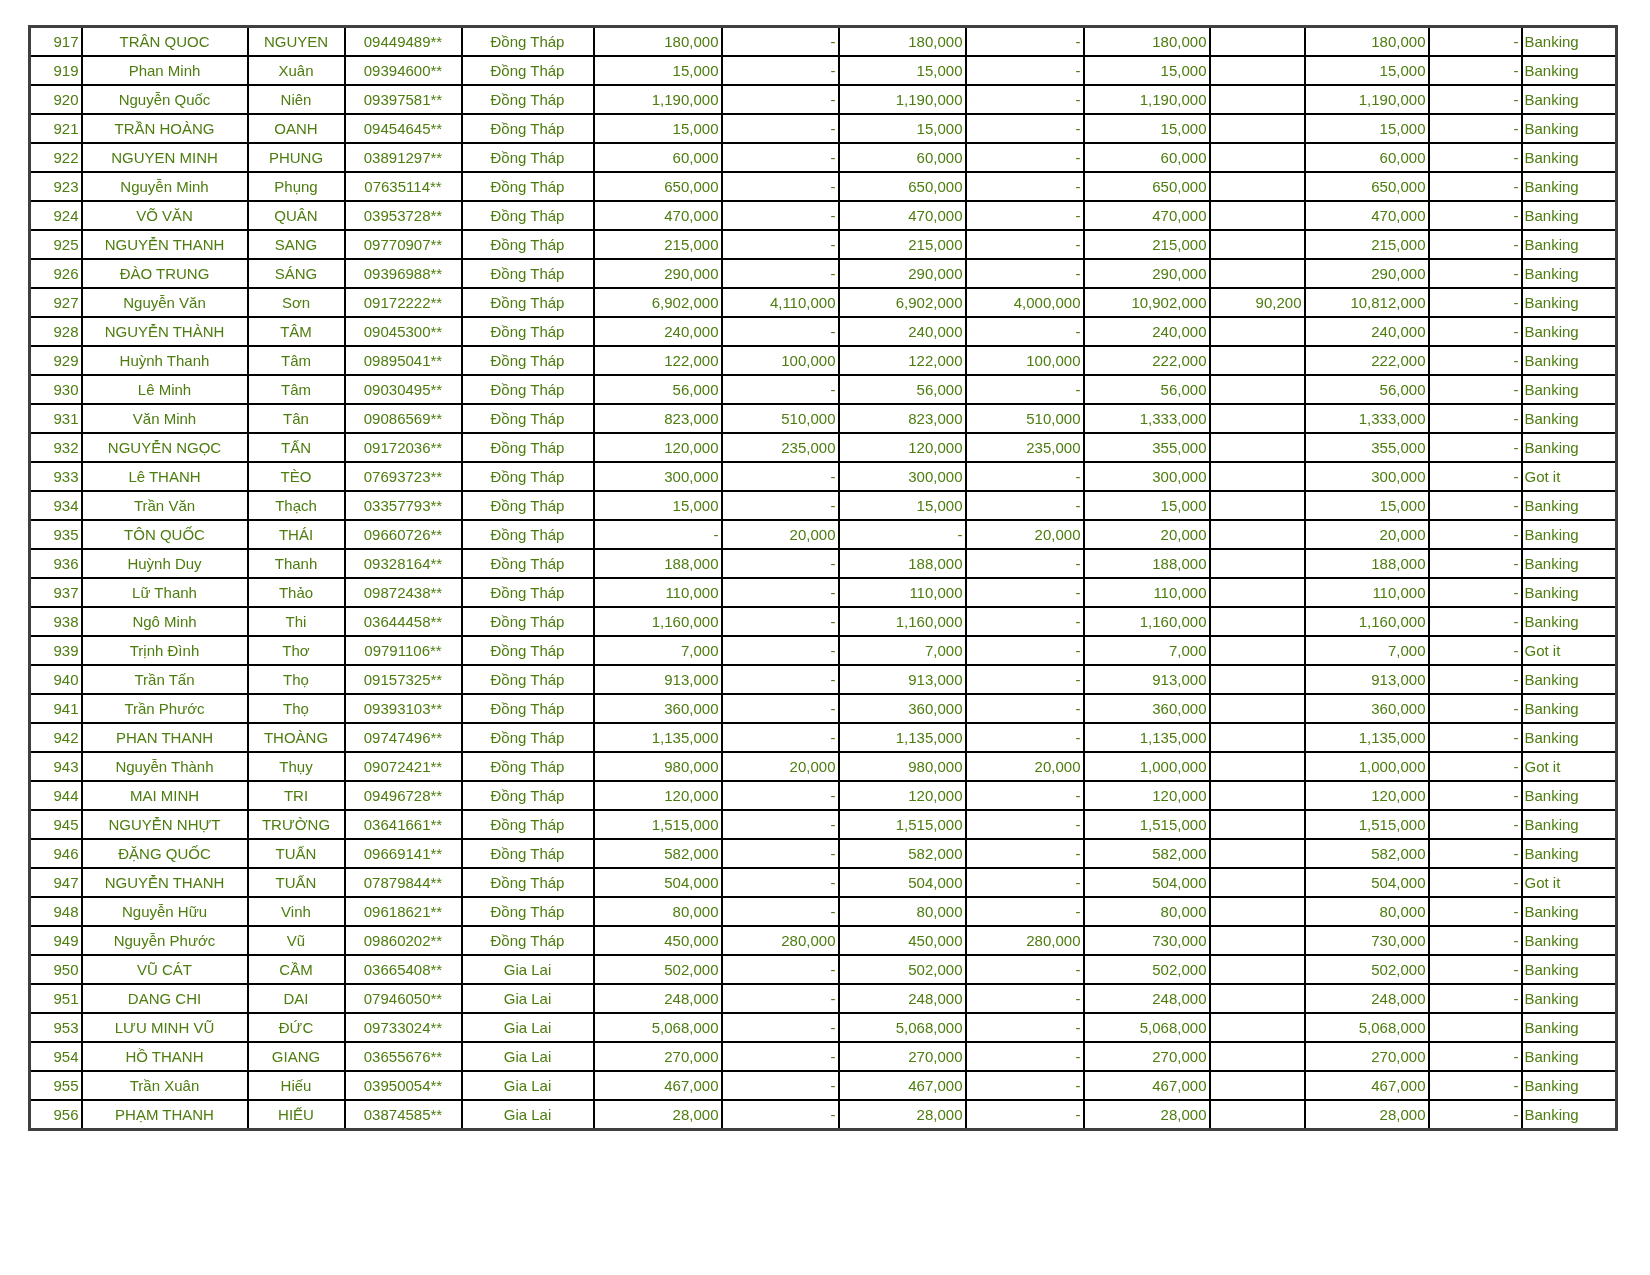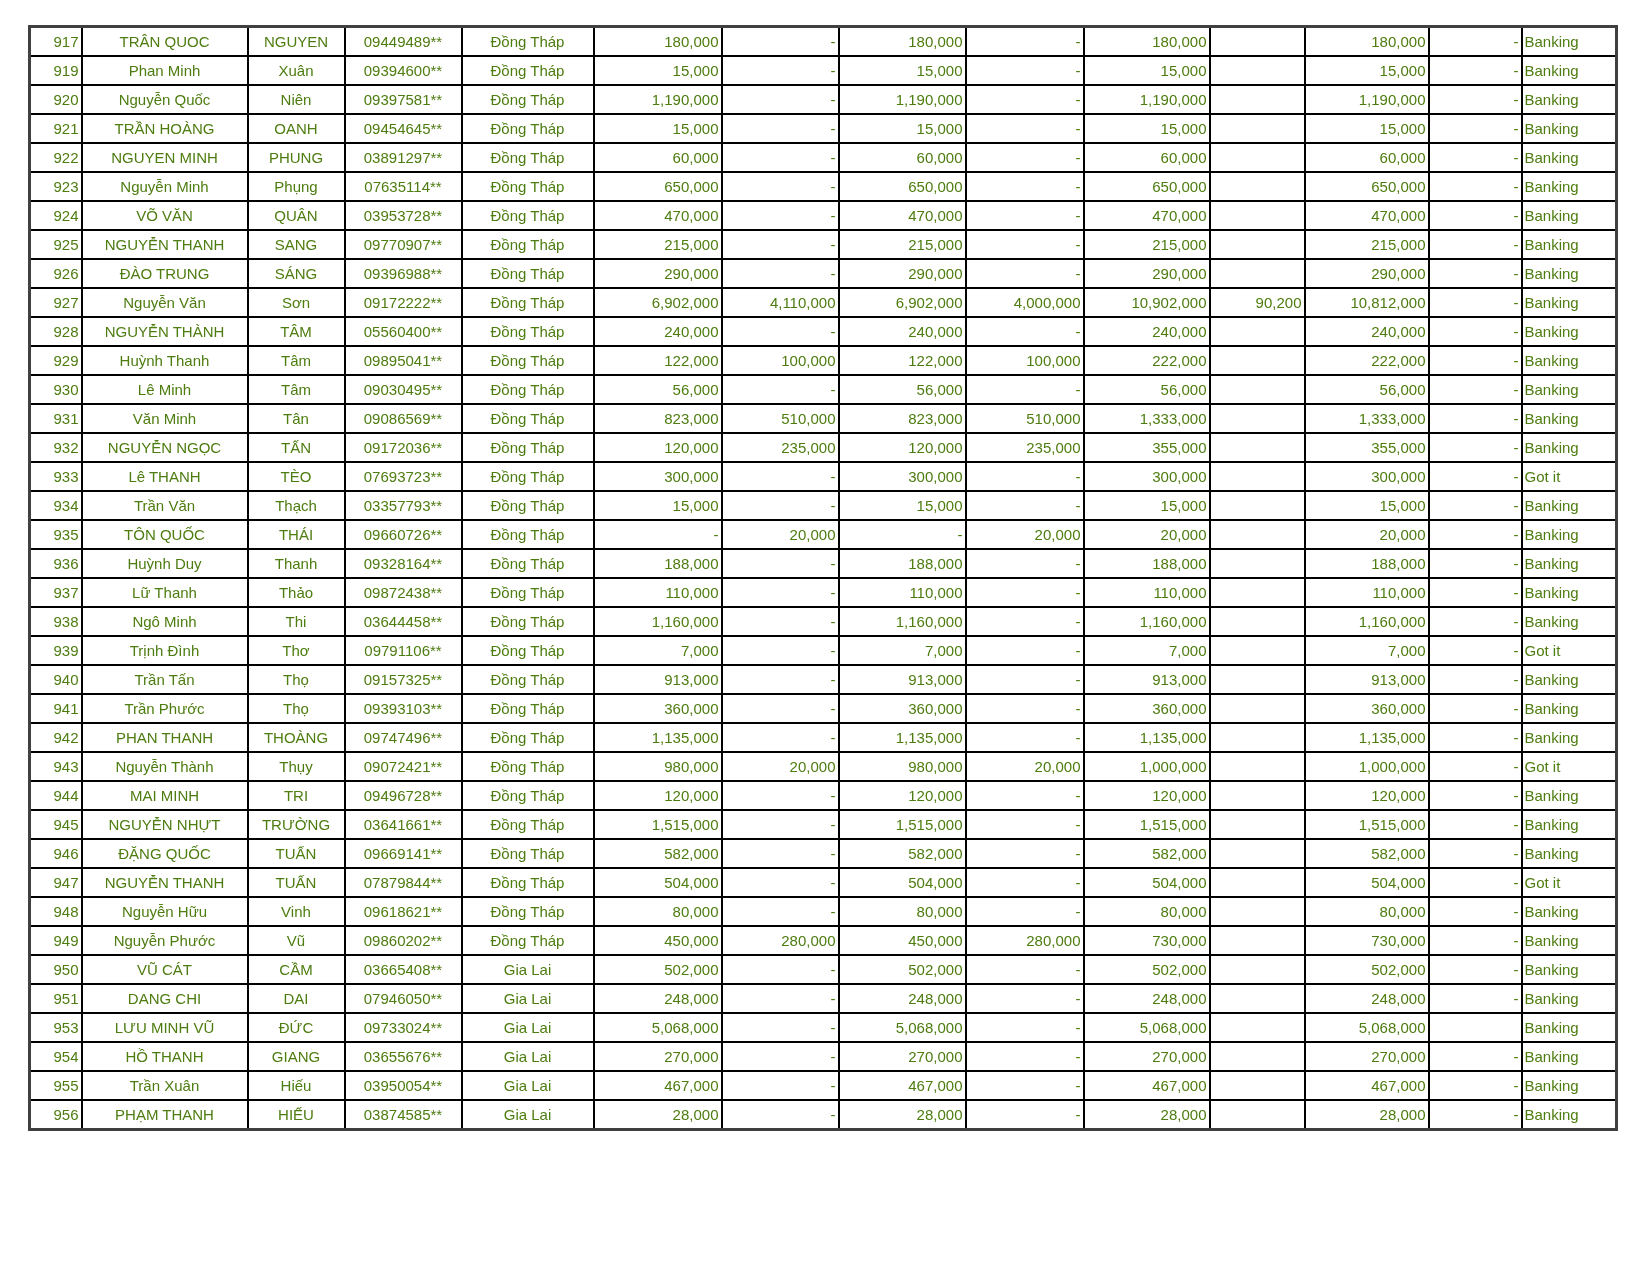--- a/index.html
+++ b/index.html
@@ -218,21 +218,21 @@
           <td class="c-num">10,902,000</td>
           <td class="c-num">90,200</td>
           <td class="c-num">10,812,000</td>
           <td class="c-num dash">-</td>
           <td class="c-status">Banking</td>
         </tr>
         <tr>
           <td class="c-no">928</td>
           <td class="c-center">NGUYỄN THÀNH</td>
           <td class="c-center">TÂM</td>
-          <td class="c-center">05560400**</td>
+          <td class="c-center">09045300**</td>
           <td class="c-center">Đồng Tháp</td>
           <td class="c-num">240,000</td>
           <td class="c-num dash">-</td>
           <td class="c-num">240,000</td>
           <td class="c-num dash">-</td>
           <td class="c-num">240,000</td>
           <td class="c-num"></td>
           <td class="c-num">240,000</td>
           <td class="c-num dash">-</td>
           <td class="c-status">Banking</td>

